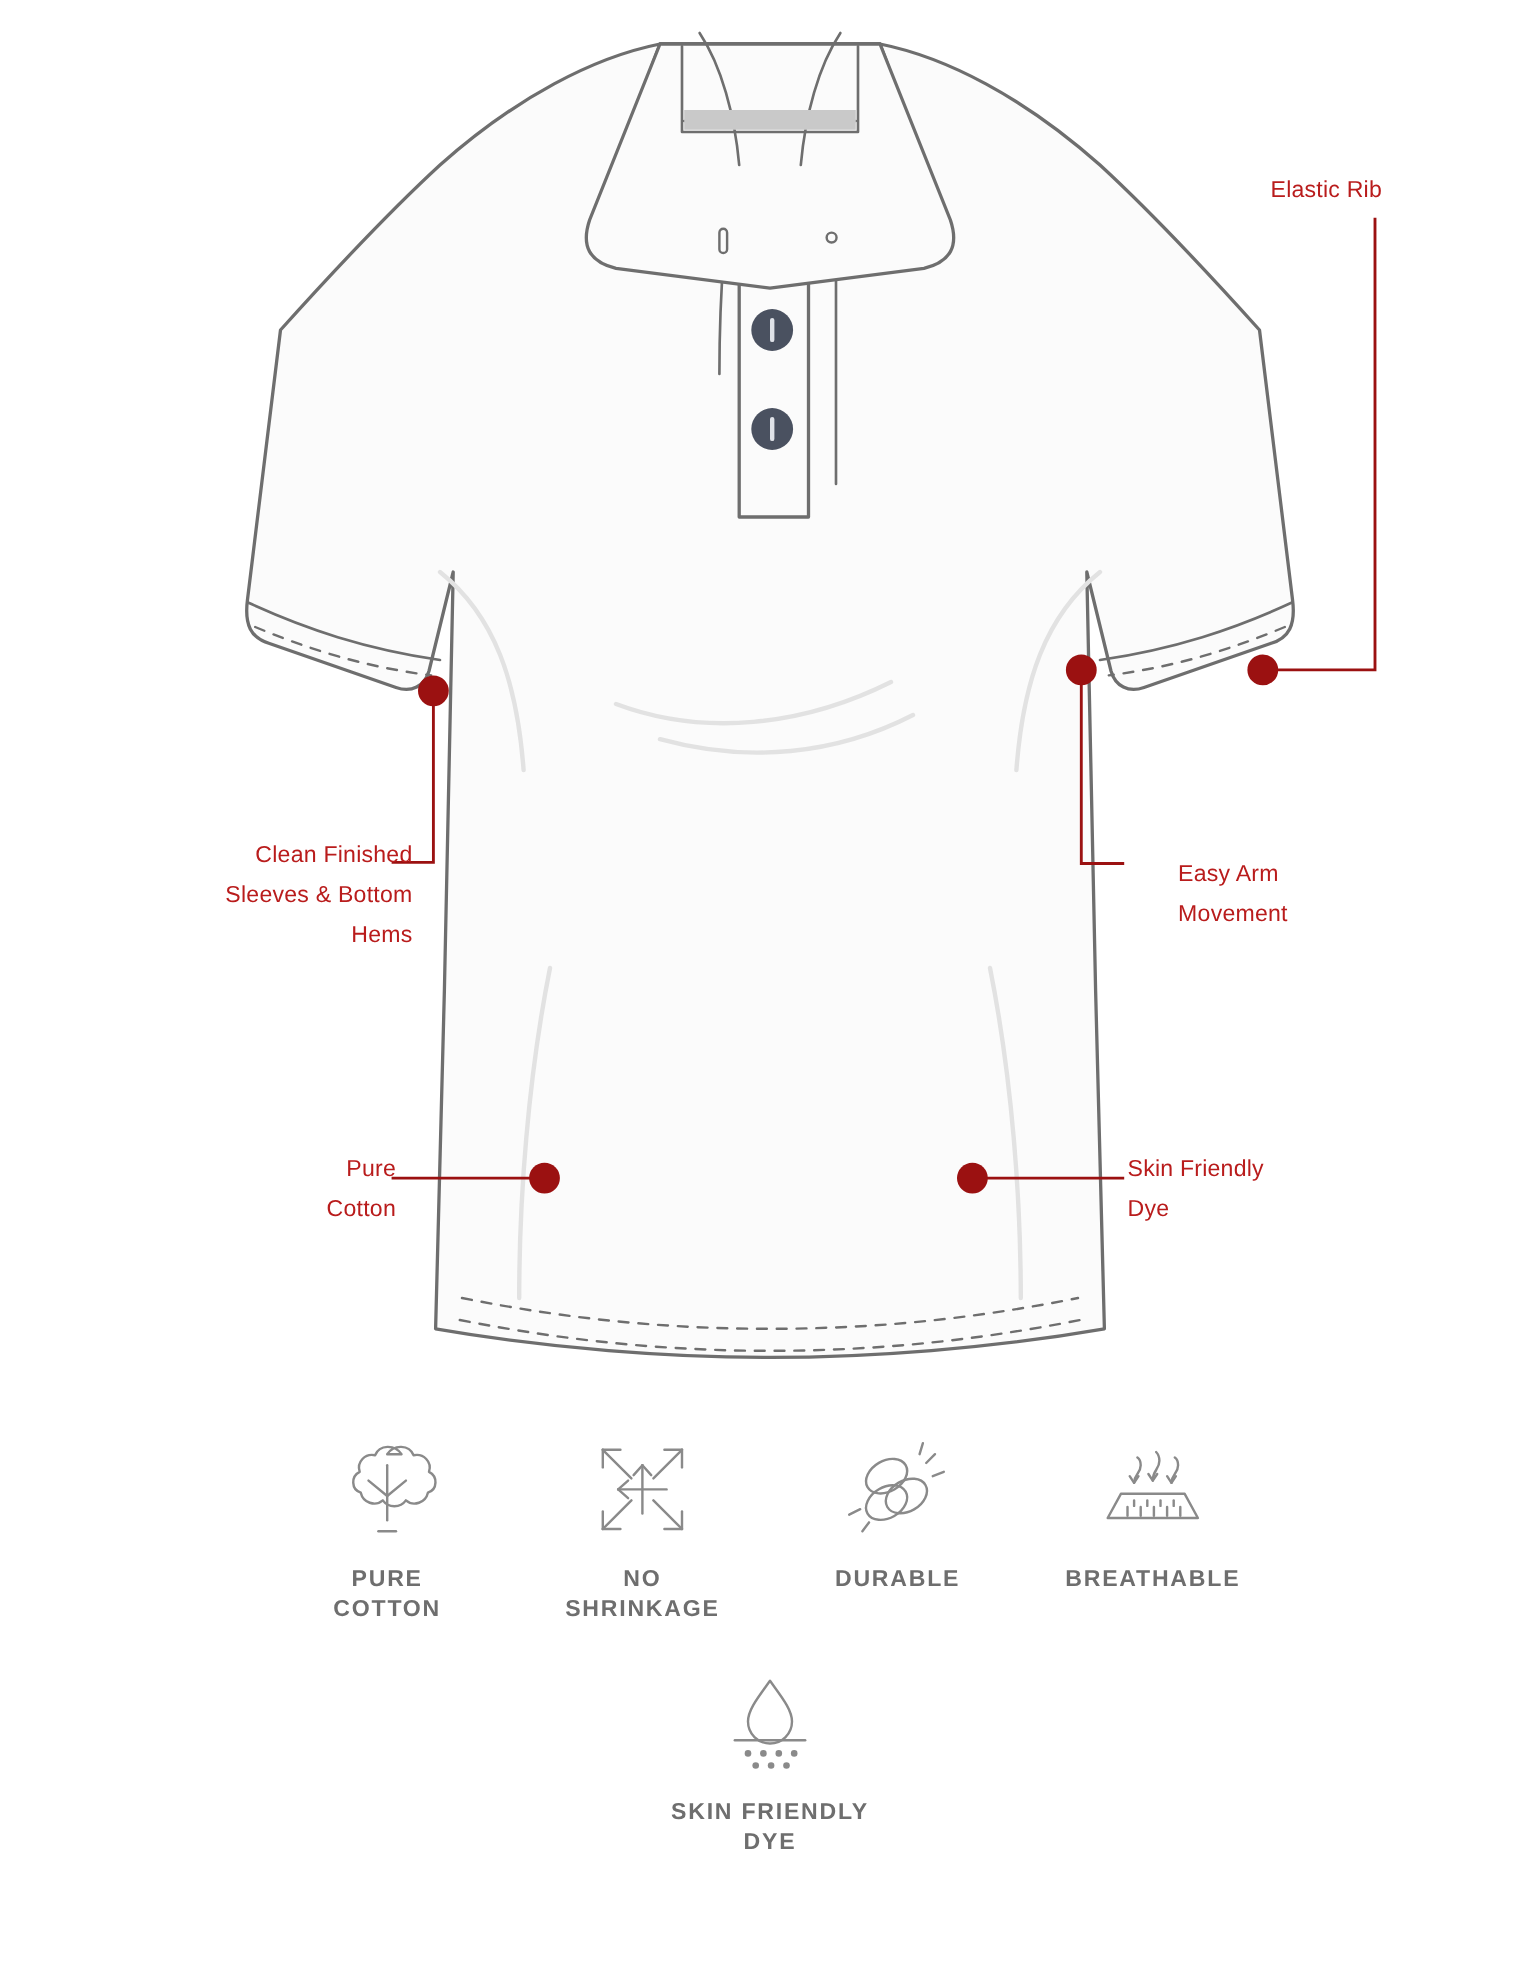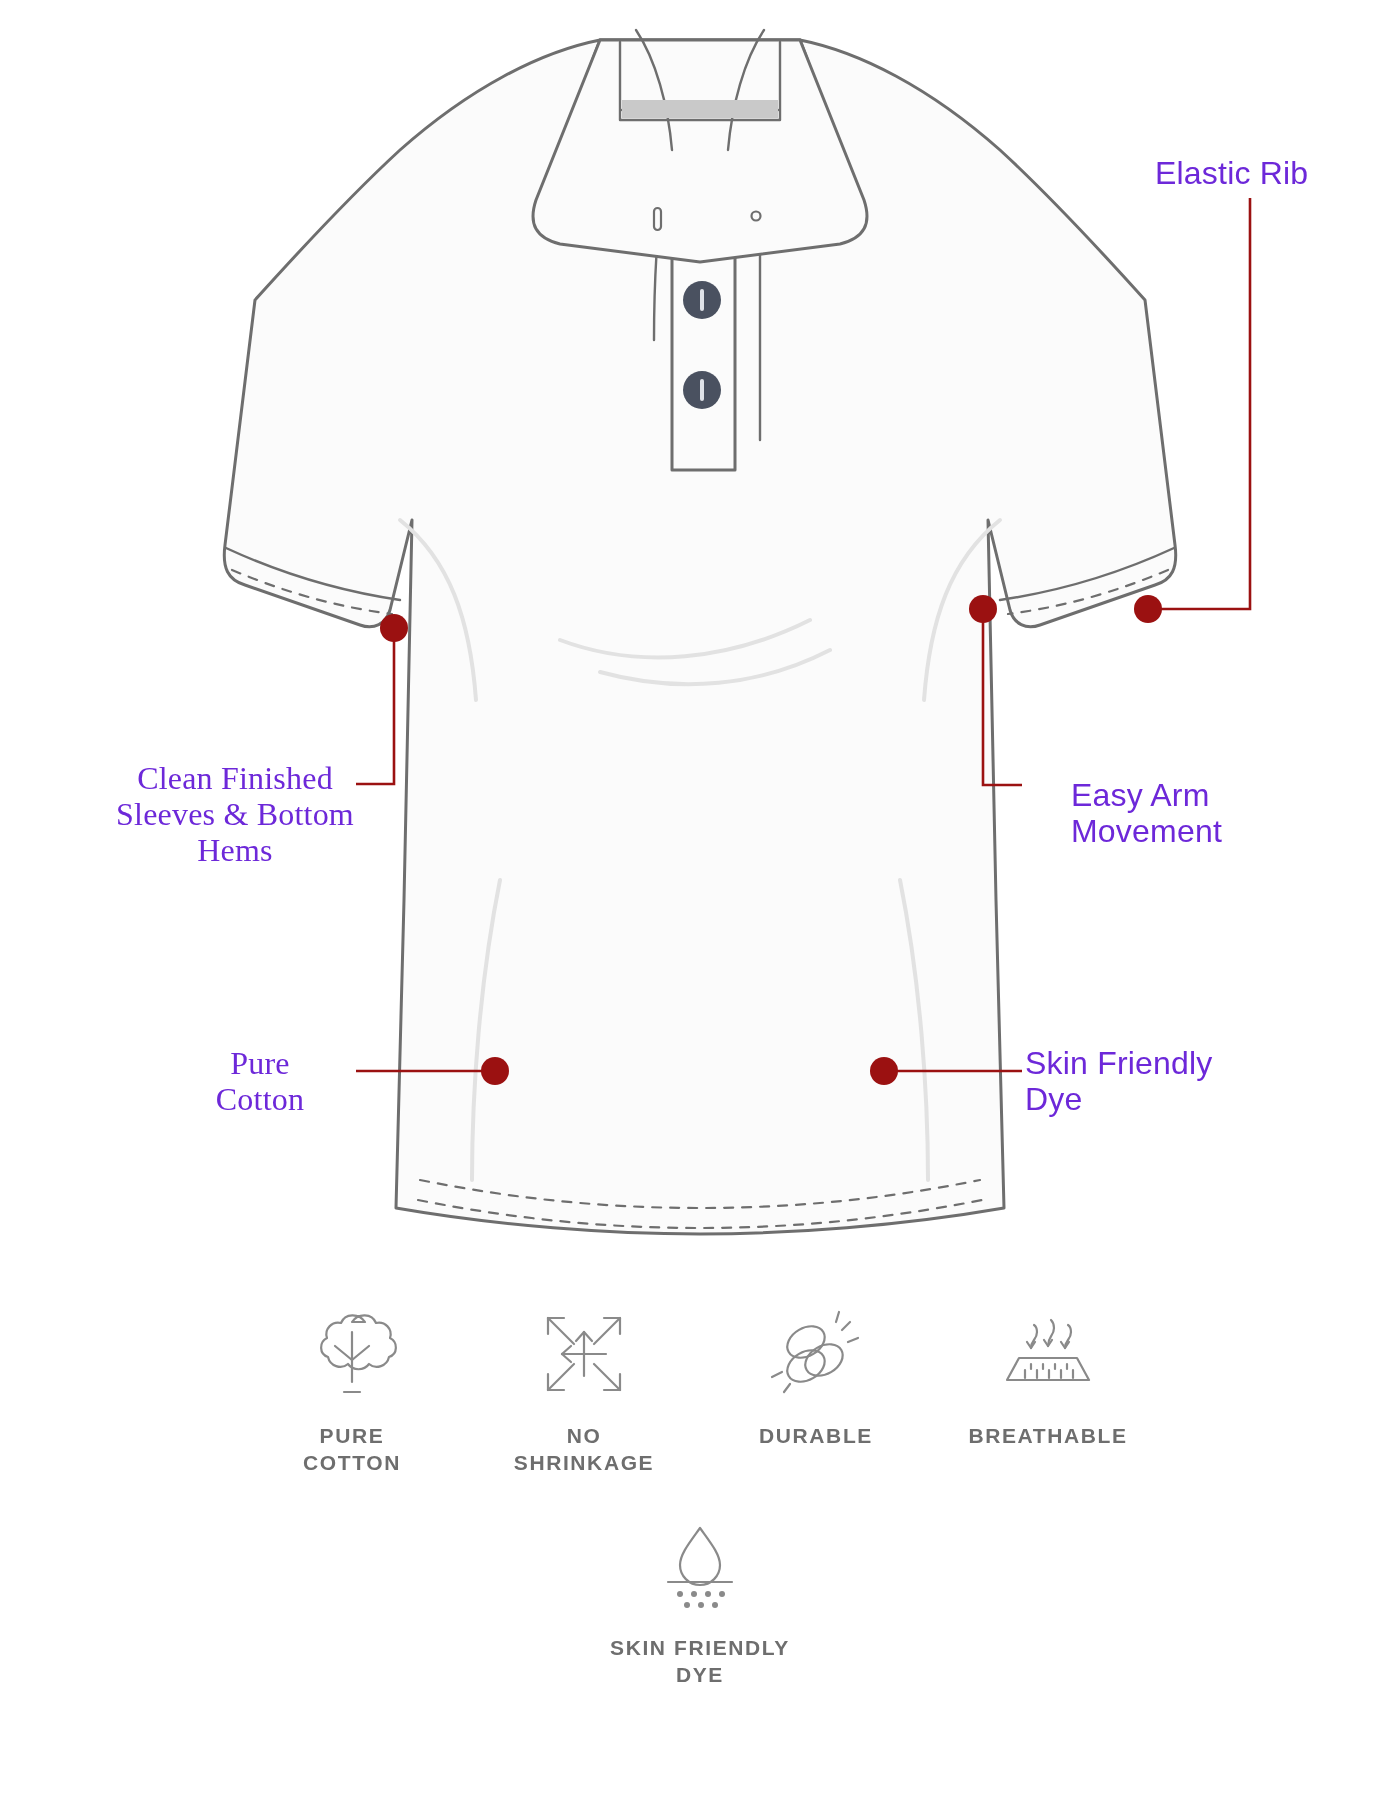--- a/index.html
+++ b/index.html
@@ -31,28 +31,28 @@
   }
   #product-svg {
     position: absolute;
     left: 0;
     top: 0;
   }
 
   
   .callout-label {
     position: absolute;
-    font-size: 32px;
+    font-size: 21px;
     line-height: 36px;
-    color: #6d28d9;
+    color: #b91c1c;
     letter-spacing: 0.2px;
     white-space: pre-line;
   }
   .callout-label.right { text-align: left; }
-  .callout-label.left  { text-align: center; font-family: Liberation Serif, serif; }
+  .callout-label.left  { text-align: right; }
 
   #label-elastic-rib      { left: 1155px; top: 155px; }
   #label-easy-arm         { left: 1071px; top: 765px; margin-top: 12px; }
   #label-skin-friendly    { left: 1025px; top: 1045px; }
   #label-clean-finished   { right: 1025px; top: 760px; width: 280px; }
   #label-pure-cotton      { right: 1040px; top: 1045px; width: 200px; }
 
   
   #features {
     position: absolute;

